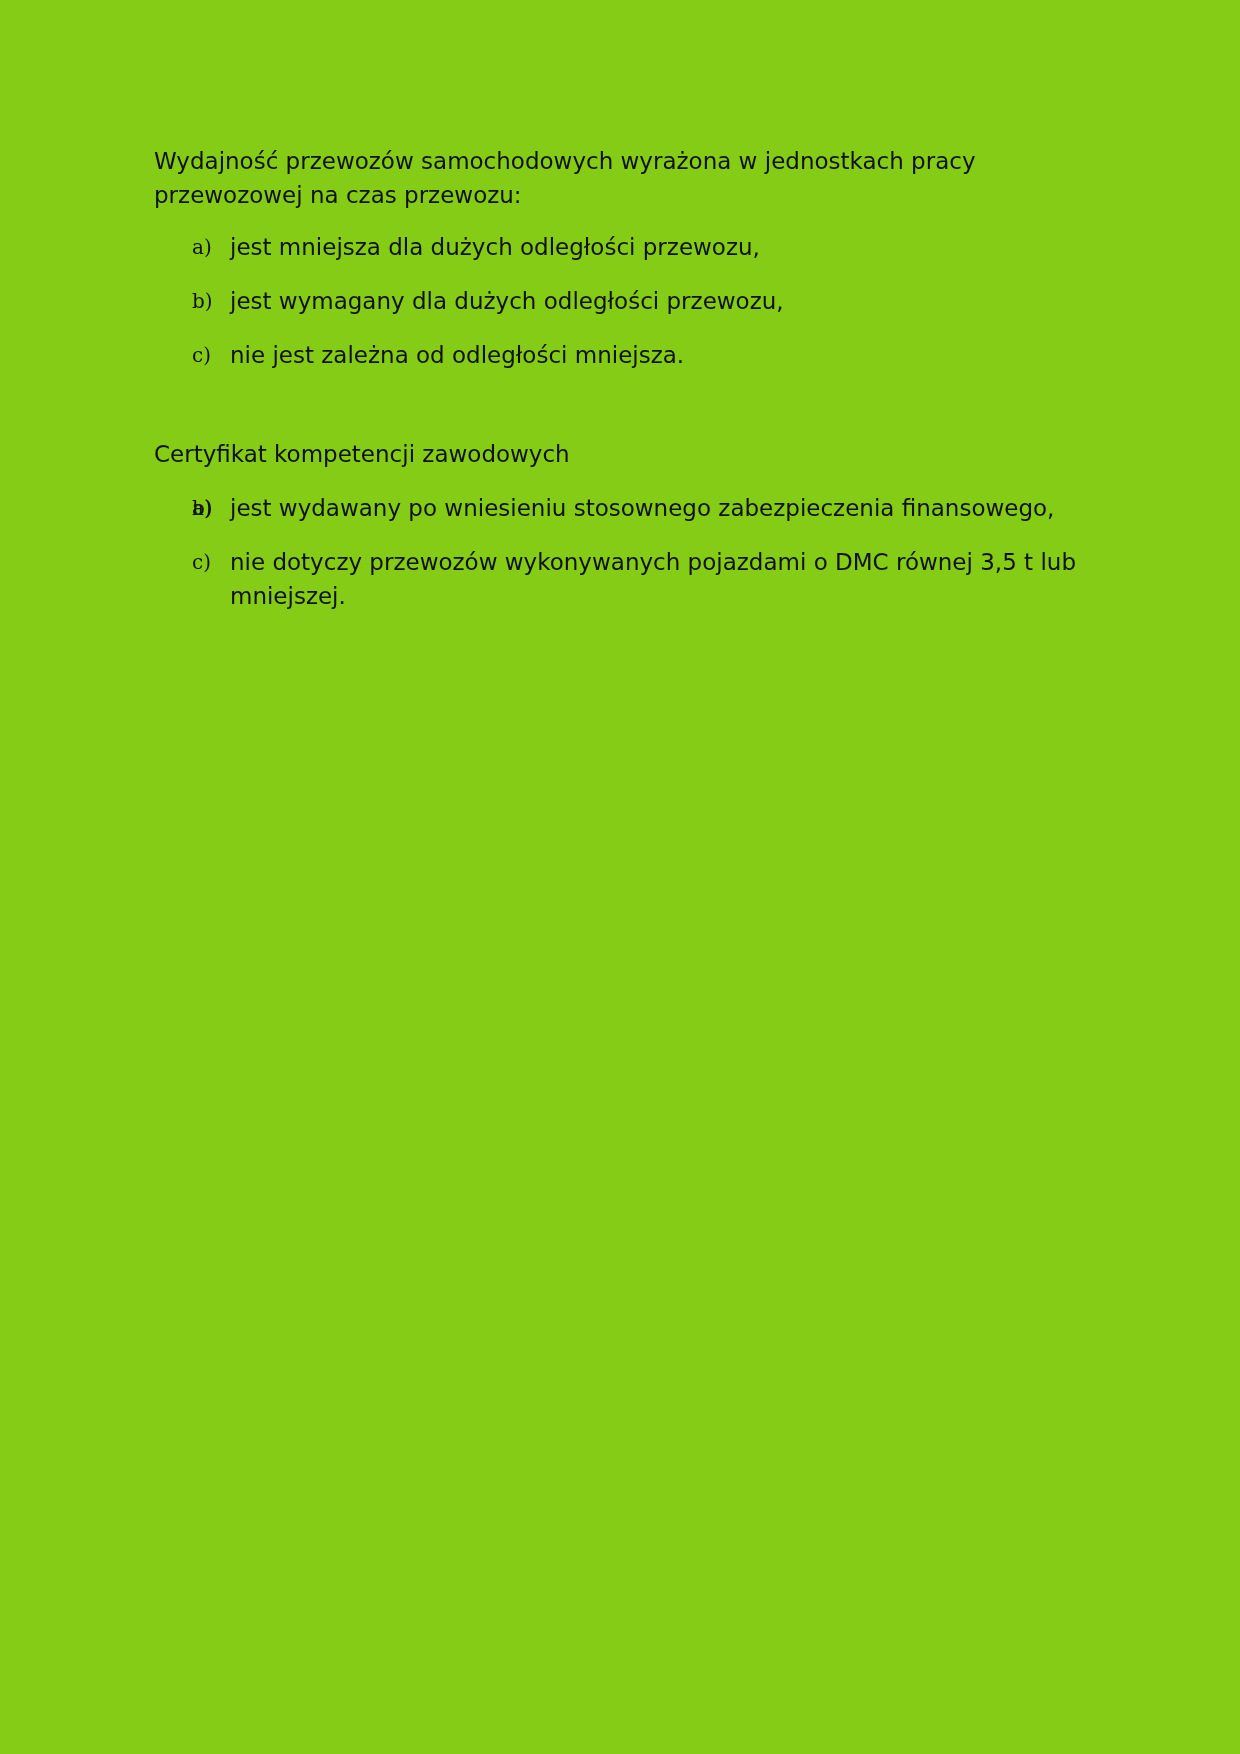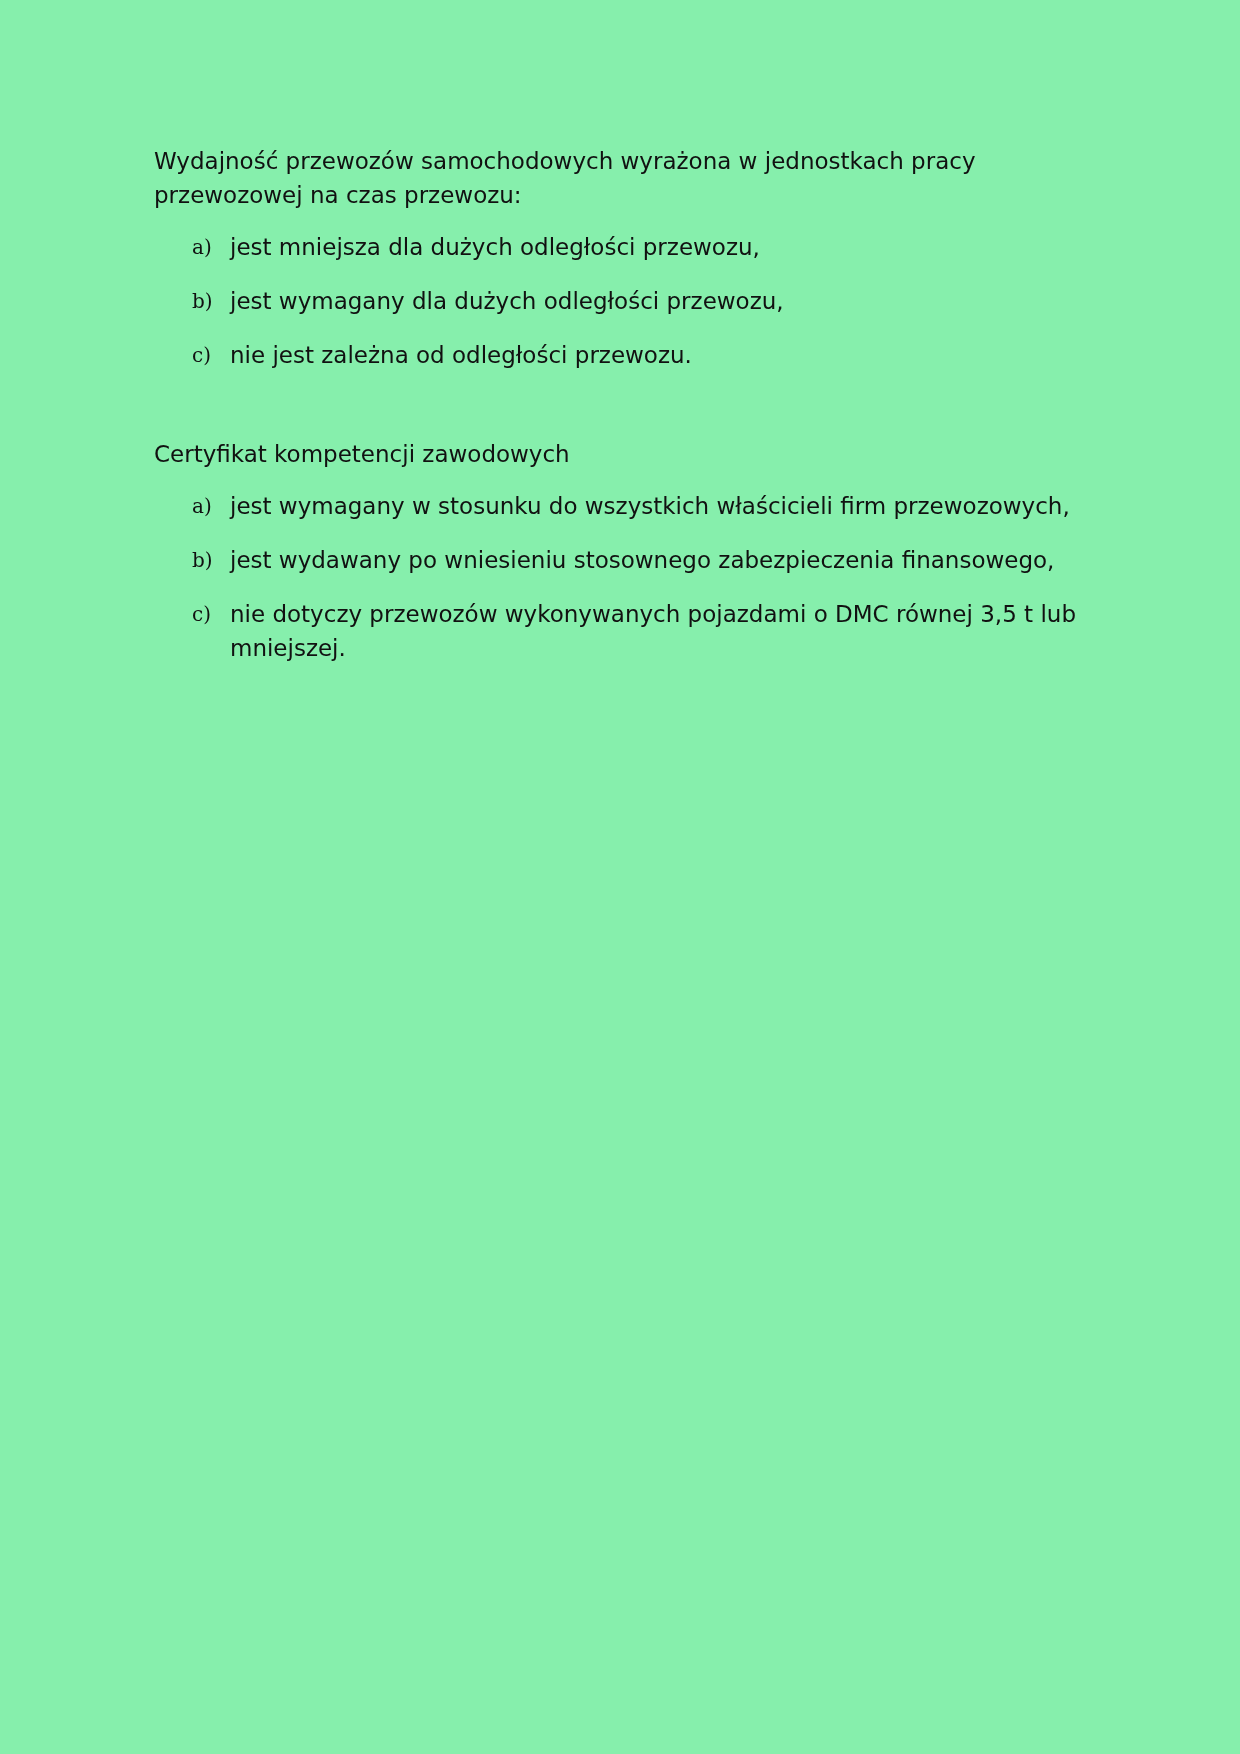--- a/index.html
+++ b/index.html
@@ -1,19 +1,19 @@
 <!DOCTYPE html>
 <html><head>
   <meta charset="utf-8">
   <style>
     html, body { margin: 0; padding: 0; background: #ffffff; }
     body { width: 1240px; height: 1754px; position: relative; overflow: hidden; }
     .page {
       position: absolute; left: 0; top: 0; width: 1240px; height: 1754px;
-      background: #86efac; color: #111111;
+      background: #84cc16; color: #111111;
       font-family: "DejaVu Sans", sans-serif;
     }
     .question { position: absolute; left: 154px; width: 940px; }
     .q-text {
       font-size: 23px; line-height: 34px; margin: 0; font-weight: normal;
       color: #111111;
     }
     .answers { list-style: none; margin: 0; padding: 0; }
     .answer { position: relative; padding-left: 76px; font-size: 23px; line-height: 34px; color: #111111; }
     .marker {
@@ -38,31 +38,30 @@
       <li class="answer">
         <span class="marker">a)</span>
         <span>jest mniejsza dla dużych odległości przewozu,</span>
       </li>
       <li class="answer">
         <span class="marker">b)</span>
         <span>jest wymagany dla dużych odległości przewozu,</span>
       </li>
       <li class="answer">
         <span class="marker">c)</span>
-        <span>nie jest zależna od odległości przewozu.</span>
+        <span>nie jest zależna od odległości mniejsza.</span>
       </li>
     </ol>
   </section>
 
   <section class="question" id="q2">
     <p class="q-text">Certyfikat kompetencji zawodowych</p>
     <ol class="answers">
       <li class="answer">
         <span class="marker">a)</span>
-        <span>jest wymagany w stosunku do wszystkich właścicieli firm przewozowych,</span>
       </li>
       <li class="answer">
         <span class="marker">b)</span>
         <span>jest wydawany po wniesieniu stosownego zabezpieczenia finansowego,</span>
       </li>
       <li class="answer">
         <span class="marker">c)</span>
         <span>nie dotyczy przewozów wykonywanych pojazdami o DMC równej 3,5 t lub mniejszej.</span>
       </li>
     </ol>

